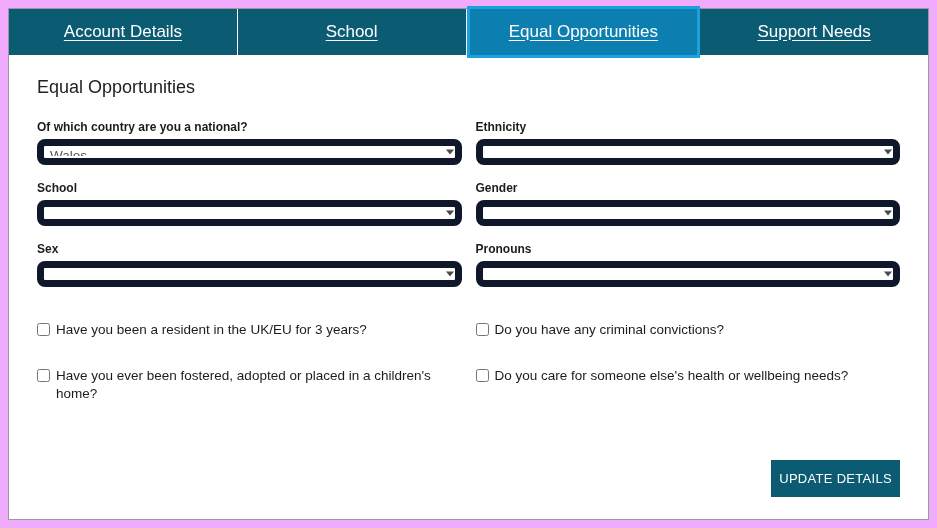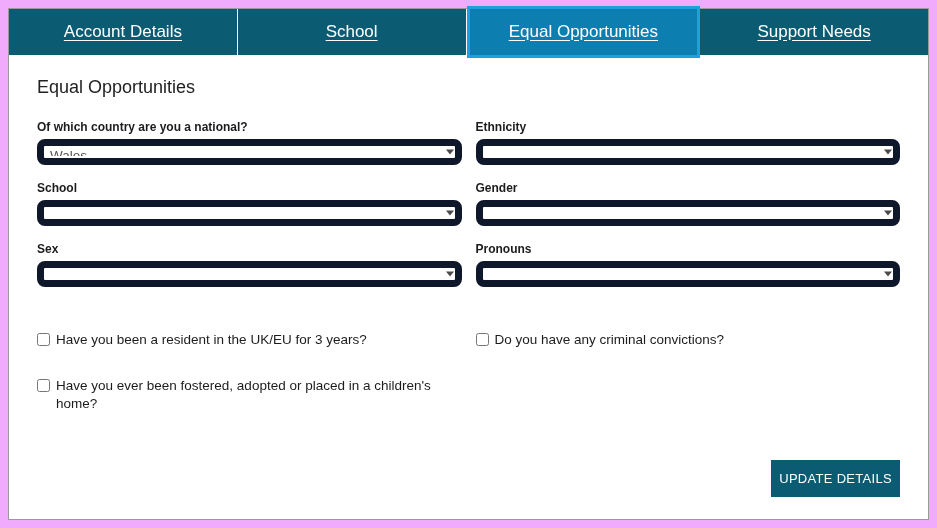--- a/index.html
+++ b/index.html
@@ -112,21 +112,21 @@
     height: 0;
     border-left: 4px solid transparent;
     border-right: 4px solid transparent;
     border-top: 5px solid #4a4a4a;
   }
   
   .checks {
     display: grid;
     grid-template-columns: 1fr 1fr;
     column-gap: 14px;
-    margin-top: 28px;
+    margin-top: 18px;
   }
   .check-item {
     display: flex;
     align-items: flex-start;
     margin-bottom: 26px;
     min-height: 20px;
   }
   .check-item input[type=checkbox] {
     width: 13px;
     height: 13px;
@@ -254,20 +254,24 @@
         <div class="check-item">
           <input type="checkbox" style="">
           <span class="ctext">Do you have any criminal convictions?</span>
         </div>
 
         <div class="check-item">
           <input type="checkbox" style="">
           <span class="ctext">Have you ever been fostered, adopted or placed in a children's home?</span>
         </div>
 
+        <div class="check-item">
+          <input type="checkbox" style="">
+          <span class="ctext">Do you care for someone else's health or wellbeing needs?</span>
+        </div>
 
       </div>
 
       <div class="footer">
         <button class="update-btn">UPDATE DETAILS</button>
       </div>
 
     </div>
   </div>
 </div>

